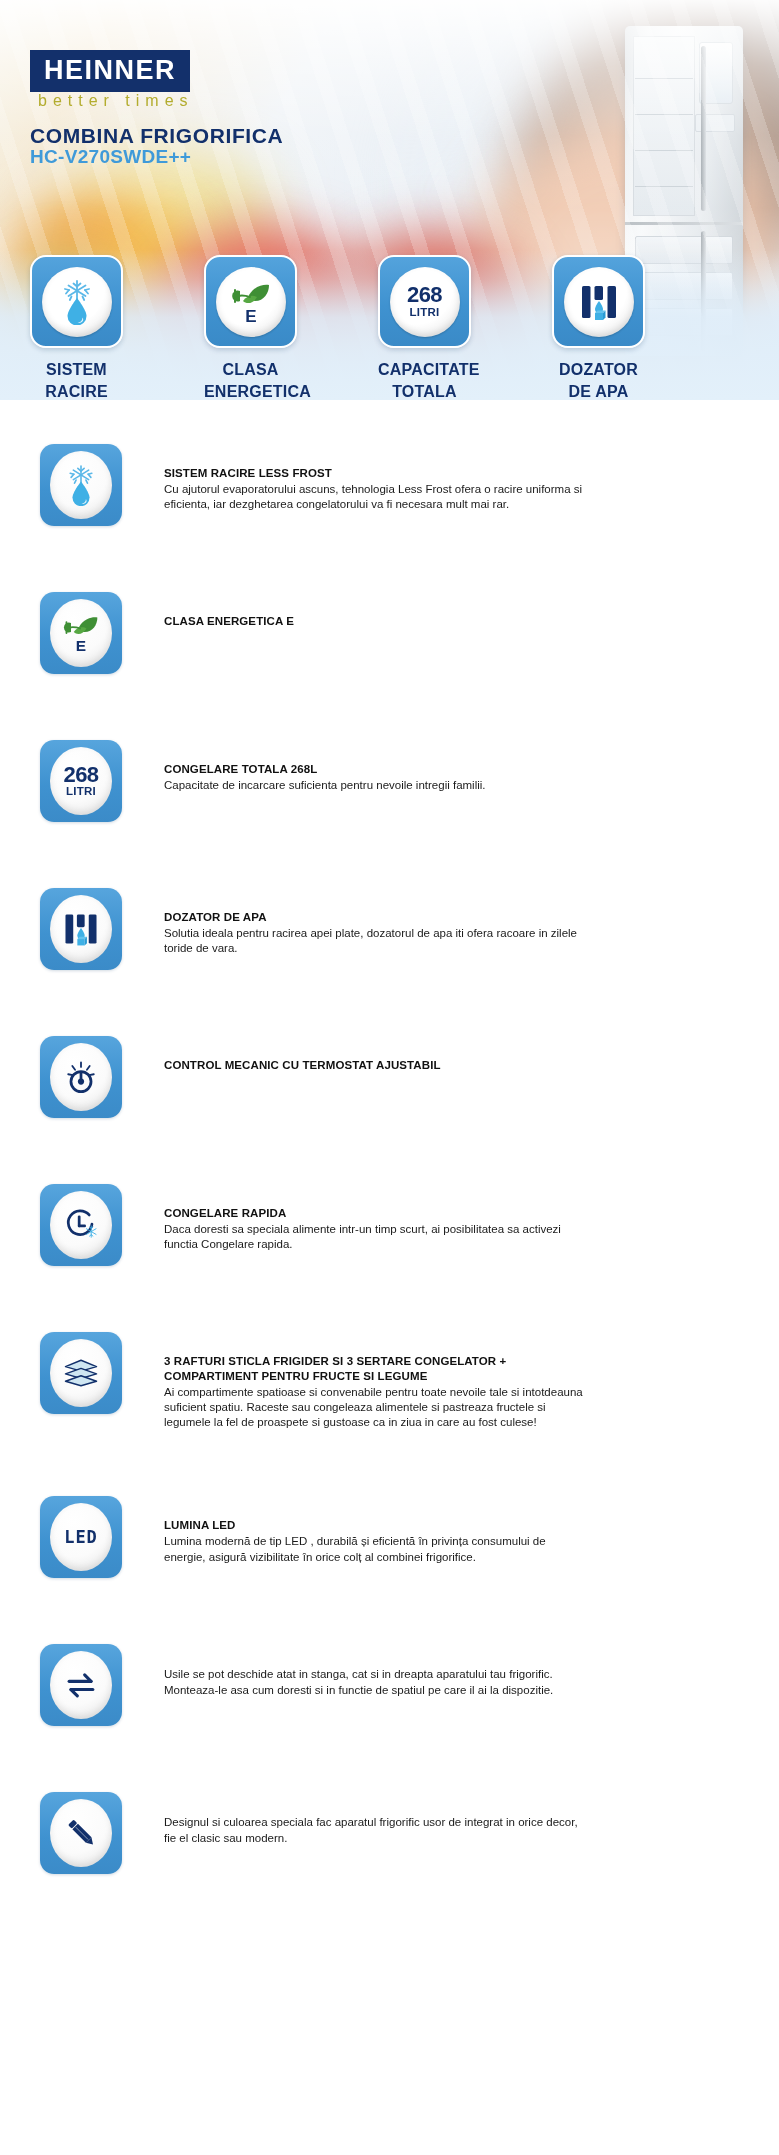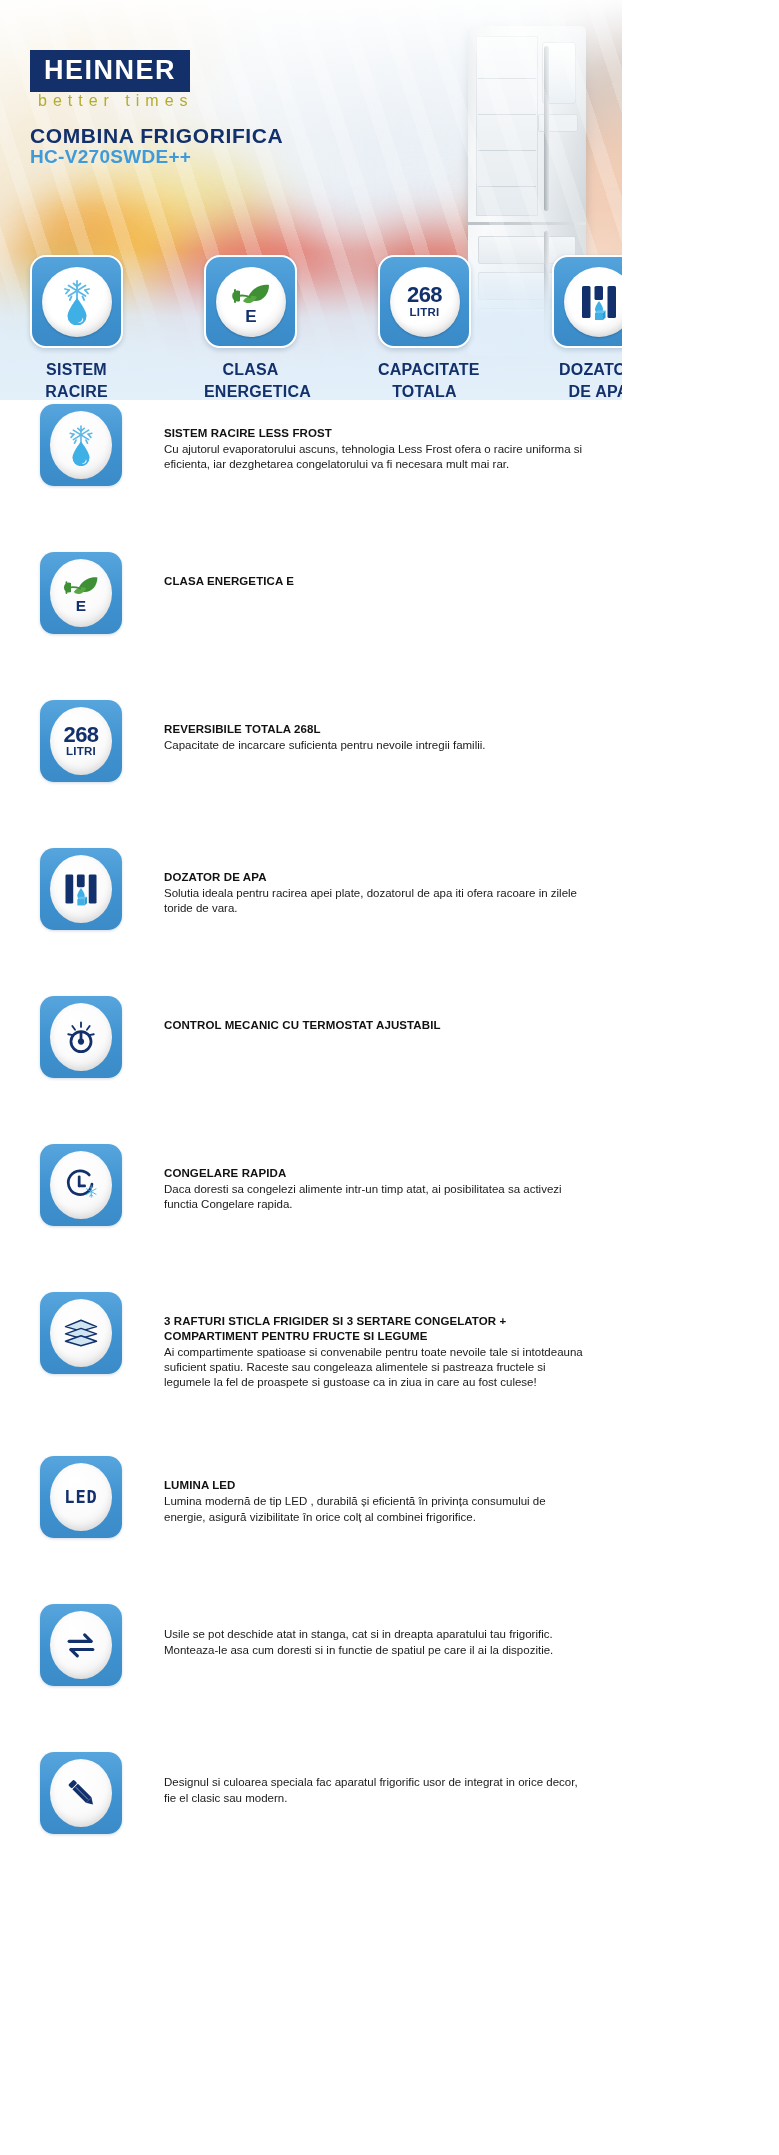--- a/index.html
+++ b/index.html
@@ -6,21 +6,21 @@
   html, body {
     width: 779px;
     background: #ffffff;
     font-family: "Liberation Sans", sans-serif;
   }
   body { width: 779px; height: 2155px; position: relative; overflow: hidden; }
 
   
   .hero {
     position: relative;
-    width: 622px;
+    width: 779px;
     height: 400px;
     overflow: hidden;
     background: linear-gradient(120deg,#f6f1e3 0%,#f3e7cf 12%,#eef2f6 34%,#e6edf4 55%,#dfe8f1 100%);
   }
   
   .hero-photo { position: absolute; inset: 0; }
   .blob { position: absolute; border-radius: 50%; filter: blur(26px); }
   .b-banana  { left: 40px;  top: 150px; width: 260px; height: 190px; background: radial-gradient(circle at 40% 40%, #f7e9a8, #e7d88f 60%, rgba(231,216,143,0) 72%); }
   .b-orange  { left: -10px; top: 200px; width: 210px; height: 170px; background: radial-gradient(circle at 50% 50%, #f5a93a, #ef8f1f 55%, rgba(239,143,31,0) 74%); }
   .b-tomato1 { left: 150px; top: 230px; width: 230px; height: 190px; background: radial-gradient(circle at 45% 40%, #e8422e, #cf2b1c 58%, rgba(207,43,28,0) 76%); }
@@ -109,21 +109,21 @@
     display: flex; align-items: center; justify-content: center;
   }
   .badge-caption {
     margin-top: 11px; text-align: center; color: #12306b;
     font-weight: 800; font-size: 16px; line-height: 1.35; letter-spacing: .2px;
   }
   .vol-num { color:#12306b; font-weight:800; font-size:22px; line-height:.95; letter-spacing:-.5px; }
   .vol-unit{ color:#12306b; font-weight:800; font-size:11.5px; letter-spacing:.3px; }
 
   
-  .feature-list { position: absolute; left: 0; top: 404px; width: 616px; }
+  .feature-list { position: absolute; left: 0; top: 444px; width: 616px; }
   .feature-row {
     display: flex; align-items: flex-start;
     padding: 0 30px 0 40px;
     margin-bottom: 6px;
   }
   .feat-icon-tile {
     flex: 0 0 auto;
     width: 82px; height: 82px; border-radius: 14px;
     background: linear-gradient(180deg,#57a5dd 0%,#3f92d0 55%,#3b8bc8 100%);
     display: flex; align-items: center; justify-content: center;
@@ -322,21 +322,21 @@
   <div class="feature-row">
     <div class="feat-icon-tile">
       <div class="feat-disc">
         <div style="text-align:center">
           <div class="vol-num">268</div>
           <div class="vol-unit">LITRI</div>
         </div>
       </div>
     </div>
     <div class="feat-text">
-      <div class="feat-title">REVERSIBILE TOTALA 268L</div>
+      <div class="feat-title">CONGELARE TOTALA 268L</div>
       <div class="feat-desc">Capacitate de incarcare suficienta pentru nevoile intregii familii.</div>
     </div>
   </div>
   <div class="sp-60"></div>
 
   <div class="feature-row">
     <div class="feat-icon-tile">
       <div class="feat-disc">
         <svg width="42" height="42" viewBox="0 0 46 46">
           <rect x="6" y="7" width="8.5" height="32" rx="1.6" fill="#12306b"></rect>
@@ -393,21 +393,21 @@
             <line x1="7" y1="2" x2="10" y2="4.5"></line>
               <line x1="13" y1="2" x2="10" y2="4.5"></line>
             <line x1="7" y1="18" x2="10" y2="15.5"></line>
               <line x1="13" y1="18" x2="10" y2="15.5"></line>
           </g>
         </svg>
       </div>
     </div>
     <div class="feat-text">
       <div class="feat-title">CONGELARE RAPIDA</div>
-      <div class="feat-desc">Daca doresti sa congelezi alimente intr-un timp atat, ai posibilitatea sa activezi functia Congelare rapida.</div>
+      <div class="feat-desc">Daca doresti sa speciala alimente intr-un timp scurt, ai posibilitatea sa activezi functia Congelare rapida.</div>
     </div>
   </div>
   <div class="sp-60"></div>
 
   <div class="feature-row">
     <div class="feat-icon-tile">
       <div class="feat-disc">
         <svg width="42" height="42" viewBox="0 0 46 46">
           <g fill="#cfe6f2" stroke="#12306b" stroke-width="1.6" stroke-linejoin="round">
             <path d="M23 9 L40 16 L23 21 L6 16 Z"></path>

